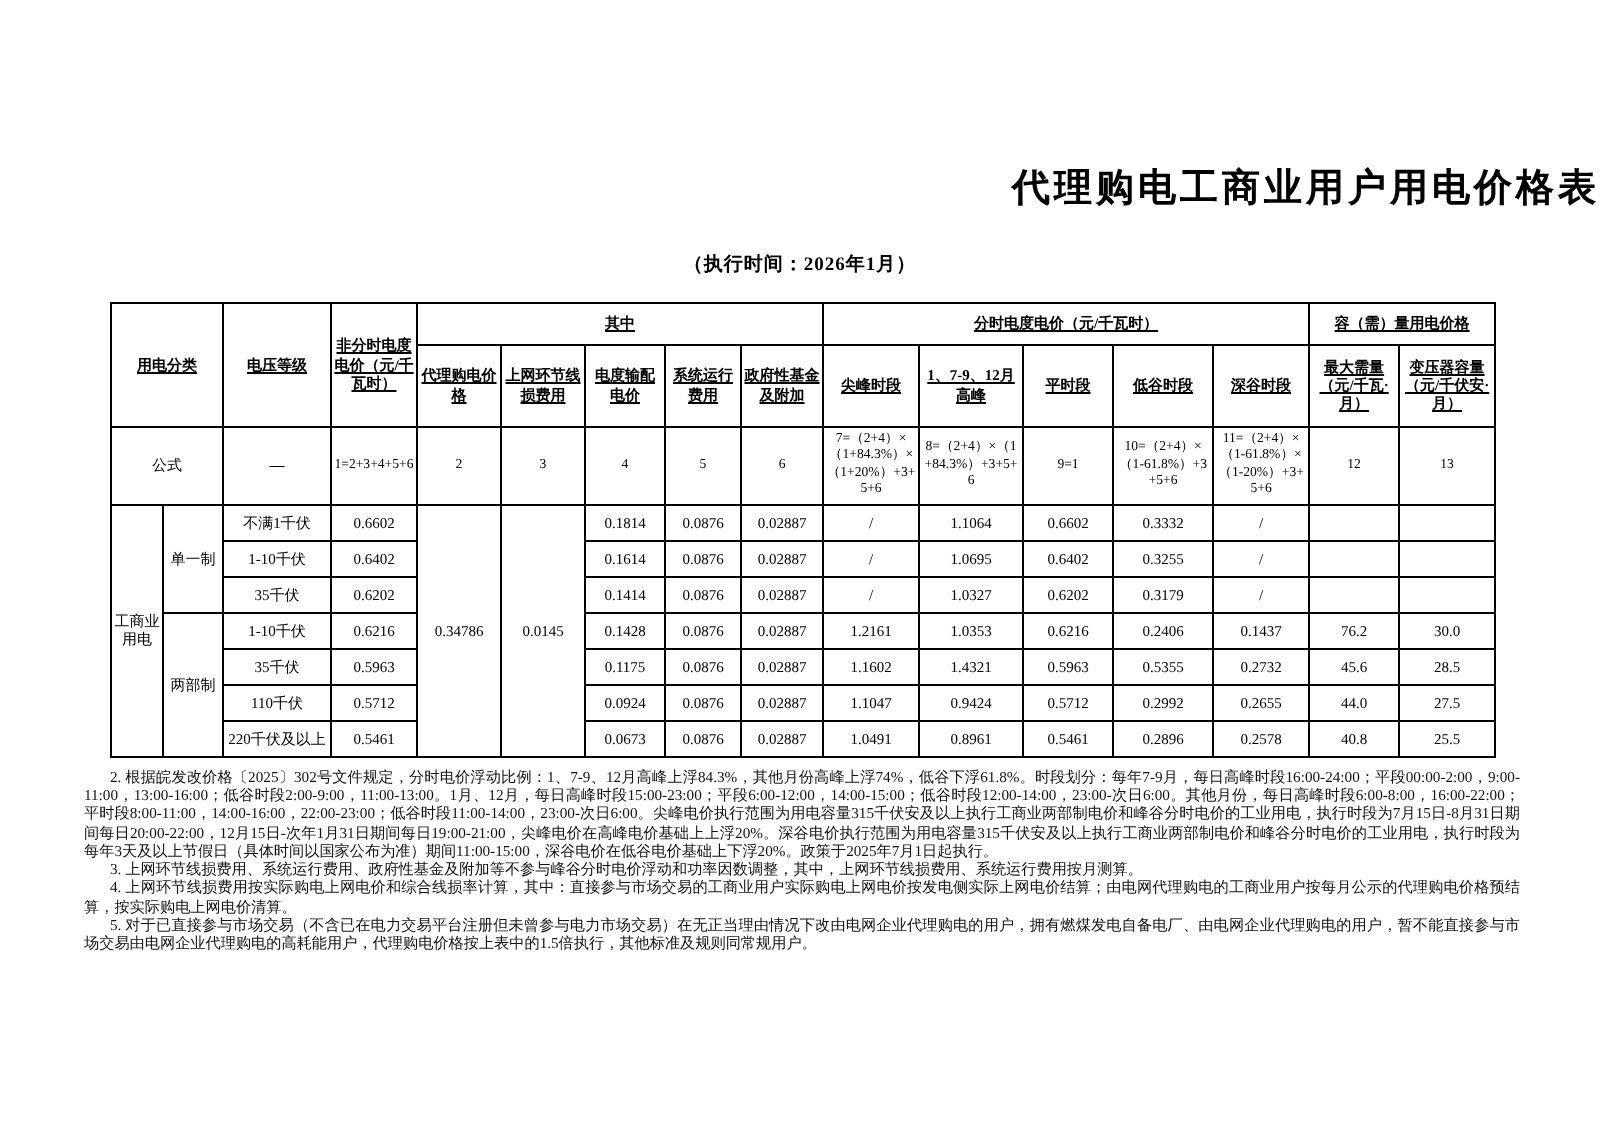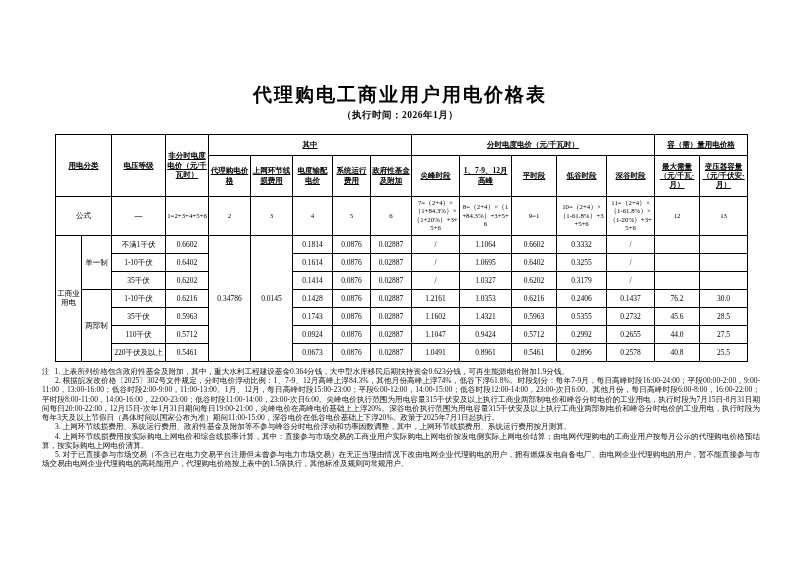--- a/index.html
+++ b/index.html
@@ -3,25 +3,25 @@
 <meta charset="utf-8">
 <style>
   html,body{margin:0;padding:0;}
   body{
     width:800px;height:565px;background:#ffffff;color:#000;
     font-family:"Liberation Serif","DejaVu Serif",serif;
     overflow:hidden;
   }
   .page{position:relative;width:800px;height:565px;background:#fff;}
   .doc-title{
-    padding-top:84px;text-align:center;font-size:19px;font-weight:bold;
+    padding-top:84px;text-align:right;font-size:19px;font-weight:bold;
     letter-spacing:2px;line-height:1.2;
   }
   .doc-subtitle{
-    margin-top:2px;text-align:center;font-size:9.5px;font-weight:bold;
+    margin-top:19px;text-align:center;font-size:9.5px;font-weight:bold;
     letter-spacing:0.5px;
   }
   table.price{
     border-collapse:collapse;table-layout:fixed;width:693px;
     margin:12px 0 0 55px;border:1.5px solid #000;
   }
   table.price td{
     border:1px solid #000;text-align:center;vertical-align:middle;
     font-size:7.5px;line-height:1.25;padding:0 1px;overflow:hidden;
     word-break:break-all;
@@ -172,21 +172,21 @@
       <td>0.6216</td>
       <td>0.2406</td>
       <td>0.1437</td>
       <td>76.2</td>
       <td>30.0</td>
     </tr>
 
     <tr class="brow">
       <td>35千伏</td>
       <td>0.5963</td>
-      <td>0.1743</td>
+      <td>0.1175</td>
       <td>0.0876</td>
       <td>0.02887</td>
       <td>1.1602</td>
       <td>1.4321</td>
       <td>0.5963</td>
       <td>0.5355</td>
       <td>0.2732</td>
       <td>45.6</td>
       <td>28.5</td>
     </tr>
@@ -217,20 +217,19 @@
       <td>0.5461</td>
       <td>0.2896</td>
       <td>0.2578</td>
       <td>40.8</td>
       <td>25.5</td>
     </tr>
   </tbody>
     </table>
 
   <div class="notes">
-    <p><span class="note-label">注</span><span>1. 上表所列价格包含政府性基金及附加，其中，重大水利工程建设基金0.364分钱，大中型水库移民后期扶持资金0.623分钱，可再生能源电价附加1.9分钱。</span></p>
     <p class="note-indent">2. 根据皖发改价格〔2025〕302号文件规定，分时电价浮动比例：1、7-9、12月高峰上浮84.3%，其他月份高峰上浮74%，低谷下浮61.8%。时段划分：每年7-9月，每日高峰时段16:00-24:00；平段00:00-2:00，9:00-11:00，13:00-16:00；低谷时段2:00-9:00，11:00-13:00。1月、12月，每日高峰时段15:00-23:00；平段6:00-12:00，14:00-15:00；低谷时段12:00-14:00，23:00-次日6:00。其他月份，每日高峰时段6:00-8:00，16:00-22:00；平时段8:00-11:00，14:00-16:00，22:00-23:00；低谷时段11:00-14:00，23:00-次日6:00。尖峰电价执行范围为用电容量315千伏安及以上执行工商业两部制电价和峰谷分时电价的工业用电，执行时段为7月15日-8月31日期间每日20:00-22:00，12月15日-次年1月31日期间每日19:00-21:00，尖峰电价在高峰电价基础上上浮20%。深谷电价执行范围为用电容量315千伏安及以上执行工商业两部制电价和峰谷分时电价的工业用电，执行时段为每年3天及以上节假日（具体时间以国家公布为准）期间11:00-15:00，深谷电价在低谷电价基础上下浮20%。政策于2025年7月1日起执行。</p>
     <p class="note-indent">3. 上网环节线损费用、系统运行费用、政府性基金及附加等不参与峰谷分时电价浮动和功率因数调整，其中，上网环节线损费用、系统运行费用按月测算。</p>
     <p class="note-indent">4. 上网环节线损费用按实际购电上网电价和综合线损率计算，其中：直接参与市场交易的工商业用户实际购电上网电价按发电侧实际上网电价结算；由电网代理购电的工商业用户按每月公示的代理购电价格预结算，按实际购电上网电价清算。</p>
     <p class="note-indent">5. 对于已直接参与市场交易（不含已在电力交易平台注册但未曾参与电力市场交易）在无正当理由情况下改由电网企业代理购电的用户，拥有燃煤发电自备电厂、由电网企业代理购电的用户，暂不能直接参与市场交易由电网企业代理购电的高耗能用户，代理购电价格按上表中的1.5倍执行，其他标准及规则同常规用户。</p>
   </div>
 
 </div>
 
 </body></html>

